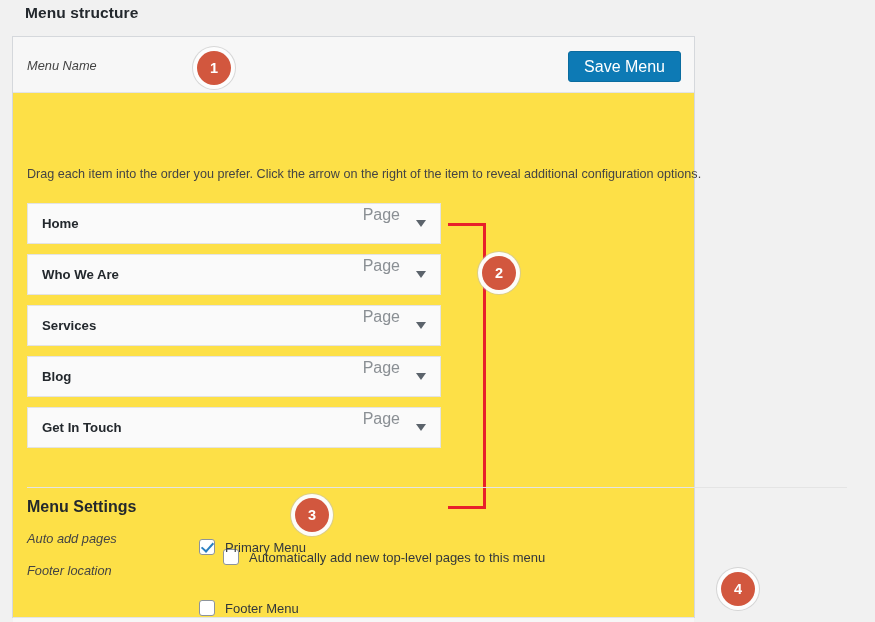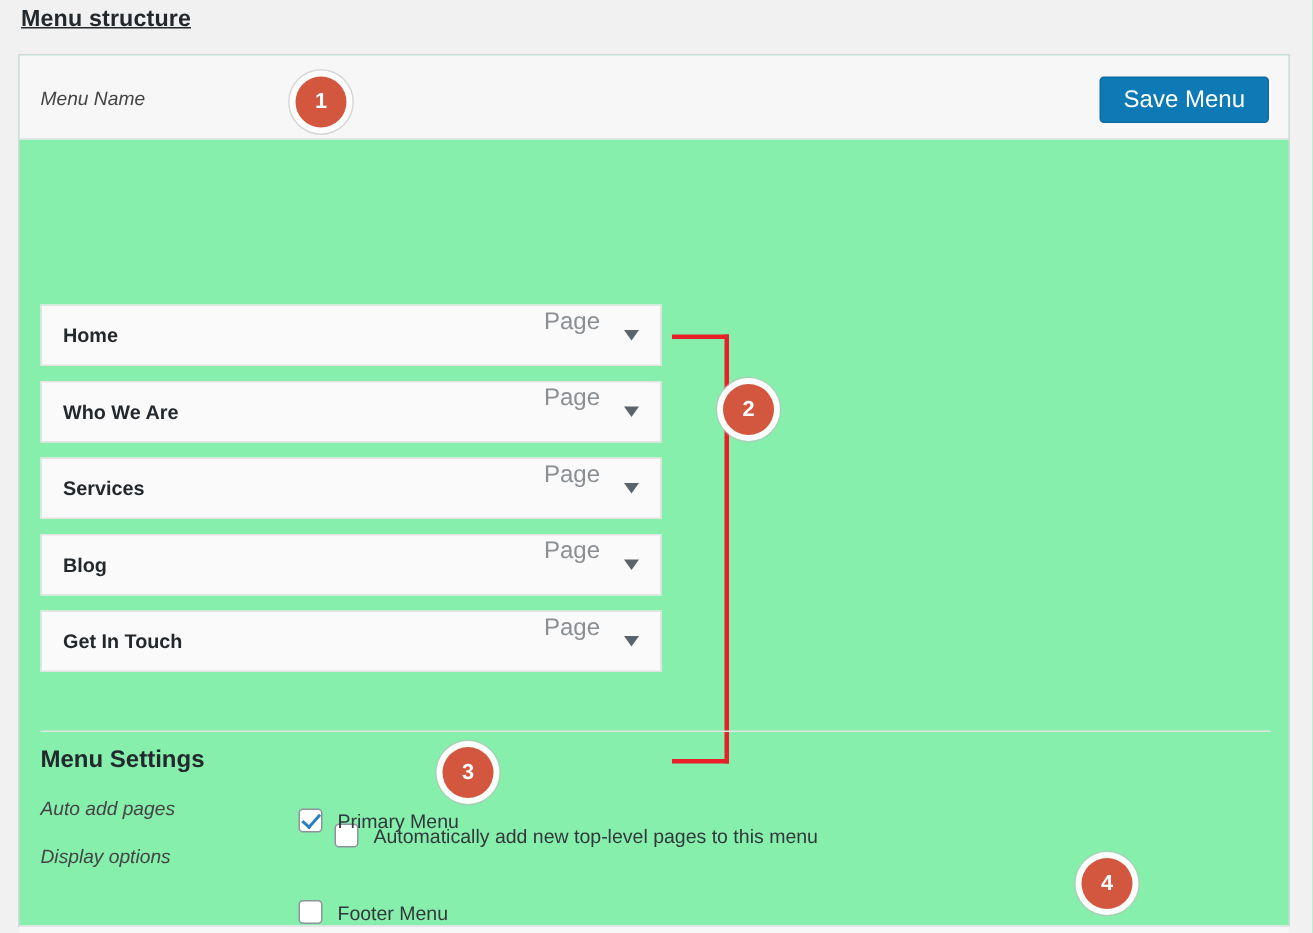--- a/index.html
+++ b/index.html
@@ -12,36 +12,35 @@
     background: #f1f1f1;
     font-family: "Liberation Sans", sans-serif;
     color: #32373c;
     overflow: hidden;
     position: relative;
   }
 
   
   .page-title {
     position: absolute;
-    left: 14px;
+    left: 25px;
     top: 4px;
     font-size: 15.5px;
     font-weight: bold;
     color: #23282d;
     letter-spacing: 0.1px;
-    text-decoration: underline;
   }
 
   
   .panel {
     position: absolute;
     left: 12px;
     top: 36px;
-    width: 848px;
-    background: #86efac;
+    width: 683px;
+    background: #fde047;
     border: 1px solid #d5d8dc;
     box-sizing: border-box;
   }
 
   
   .panel-head {
     position: relative;
     height: 56px;
     background: #f7f7f7;
     border-bottom: 1px solid #e2e4e7;
@@ -263,20 +262,21 @@
 
 <div class="panel">
 
   <div class="panel-head">
     <span class="menu-name-label">Menu Name</span>
     <button class="btn-save">Save Menu</button>
   </div>
 
   <div class="panel-body" style="height:524px;">
 
+    <div class="hint-text">Drag each item into the order you prefer. Click the arrow on the right of the item to reveal additional configuration options.</div>
 
     <div class="menu-list">
 
       <div class="menu-item">
         <span class="menu-item-title">Home</span>
         <span class="menu-item-type">Page</span>
         <span class="menu-item-toggle"></span>
       </div>
 
       <div class="menu-item">
@@ -305,21 +305,21 @@
 
     </div>
 
     <div class="bracket"></div>
 
     <div class="divider"></div>
 
     <div class="settings-title">Menu Settings</div>
 
     <div class="setting-row-label lbl-autoadd">Auto add pages</div>
-    <div class="setting-row-label lbl-display">Display options</div>
+    <div class="setting-row-label lbl-display">Footer location</div>
 
     <div class="chk-line chk-auto">
       <span class="cbox"></span>
       <span class="chk-text">Automatically add new top-level pages to this menu</span>
     </div>
 
     <div class="chk-line chk-prim">
       <span class="cbox checked"></span>
       <span class="chk-text">Primary Menu</span>
     </div>

